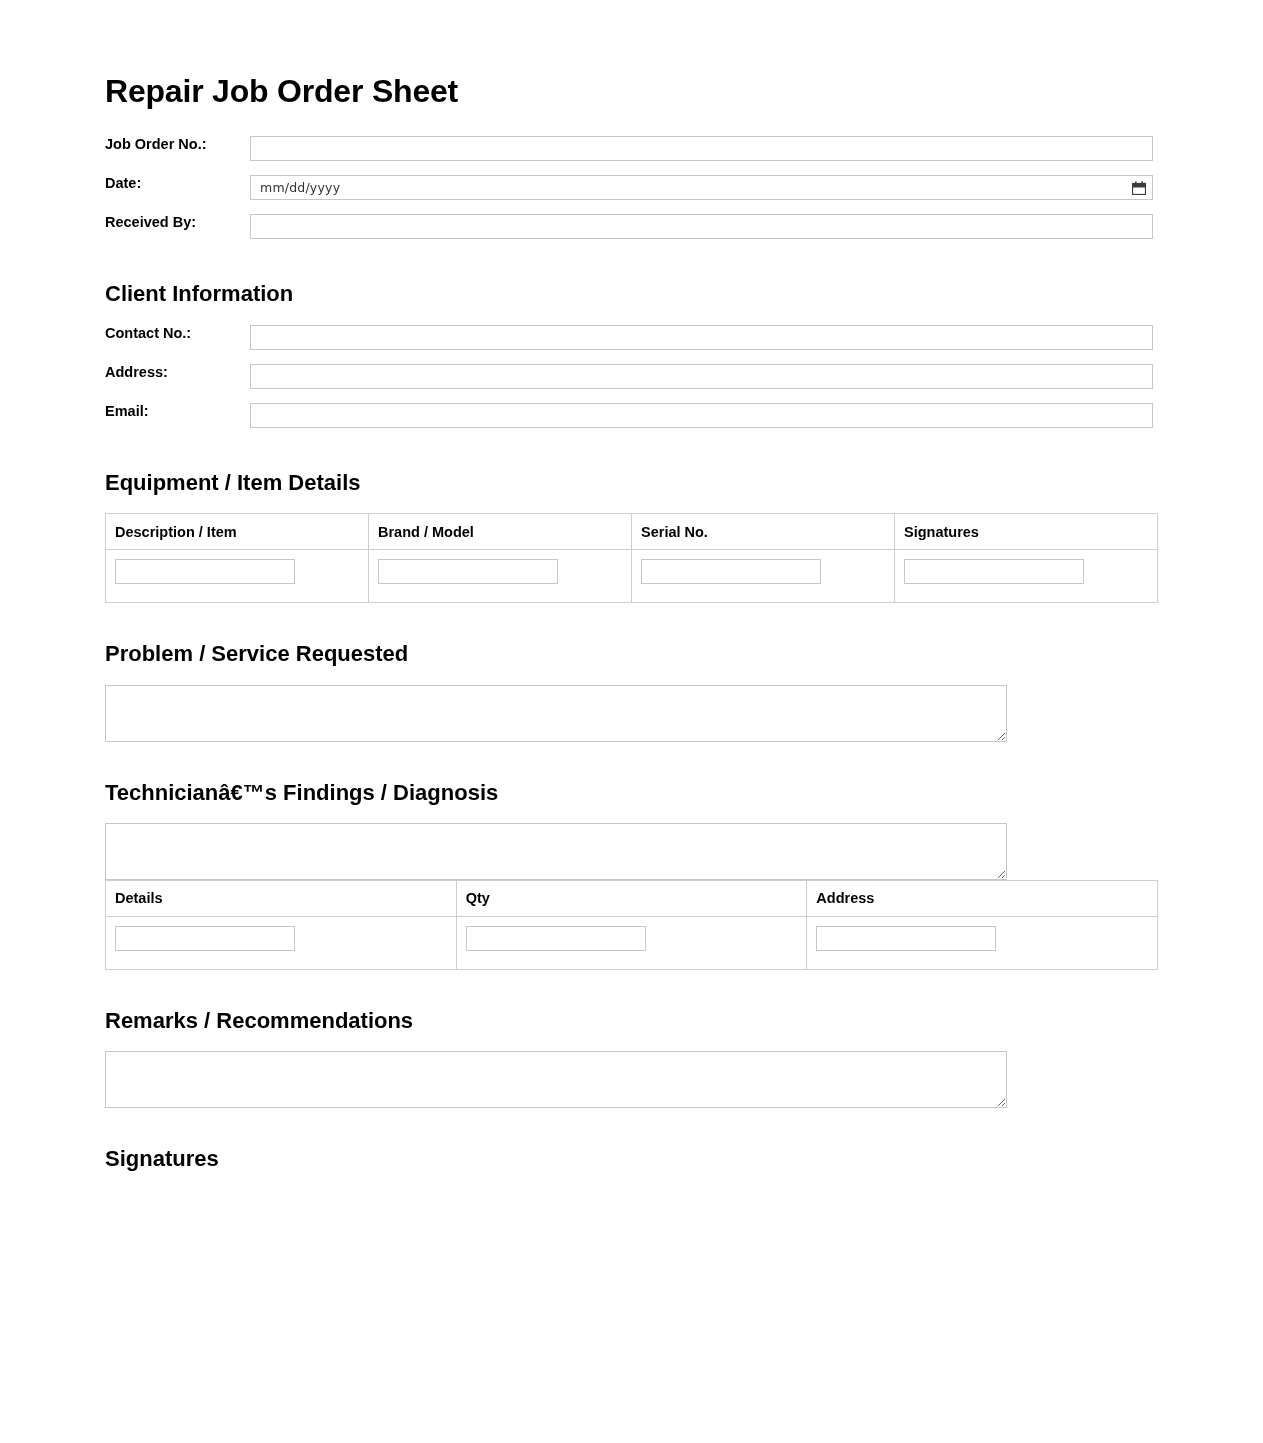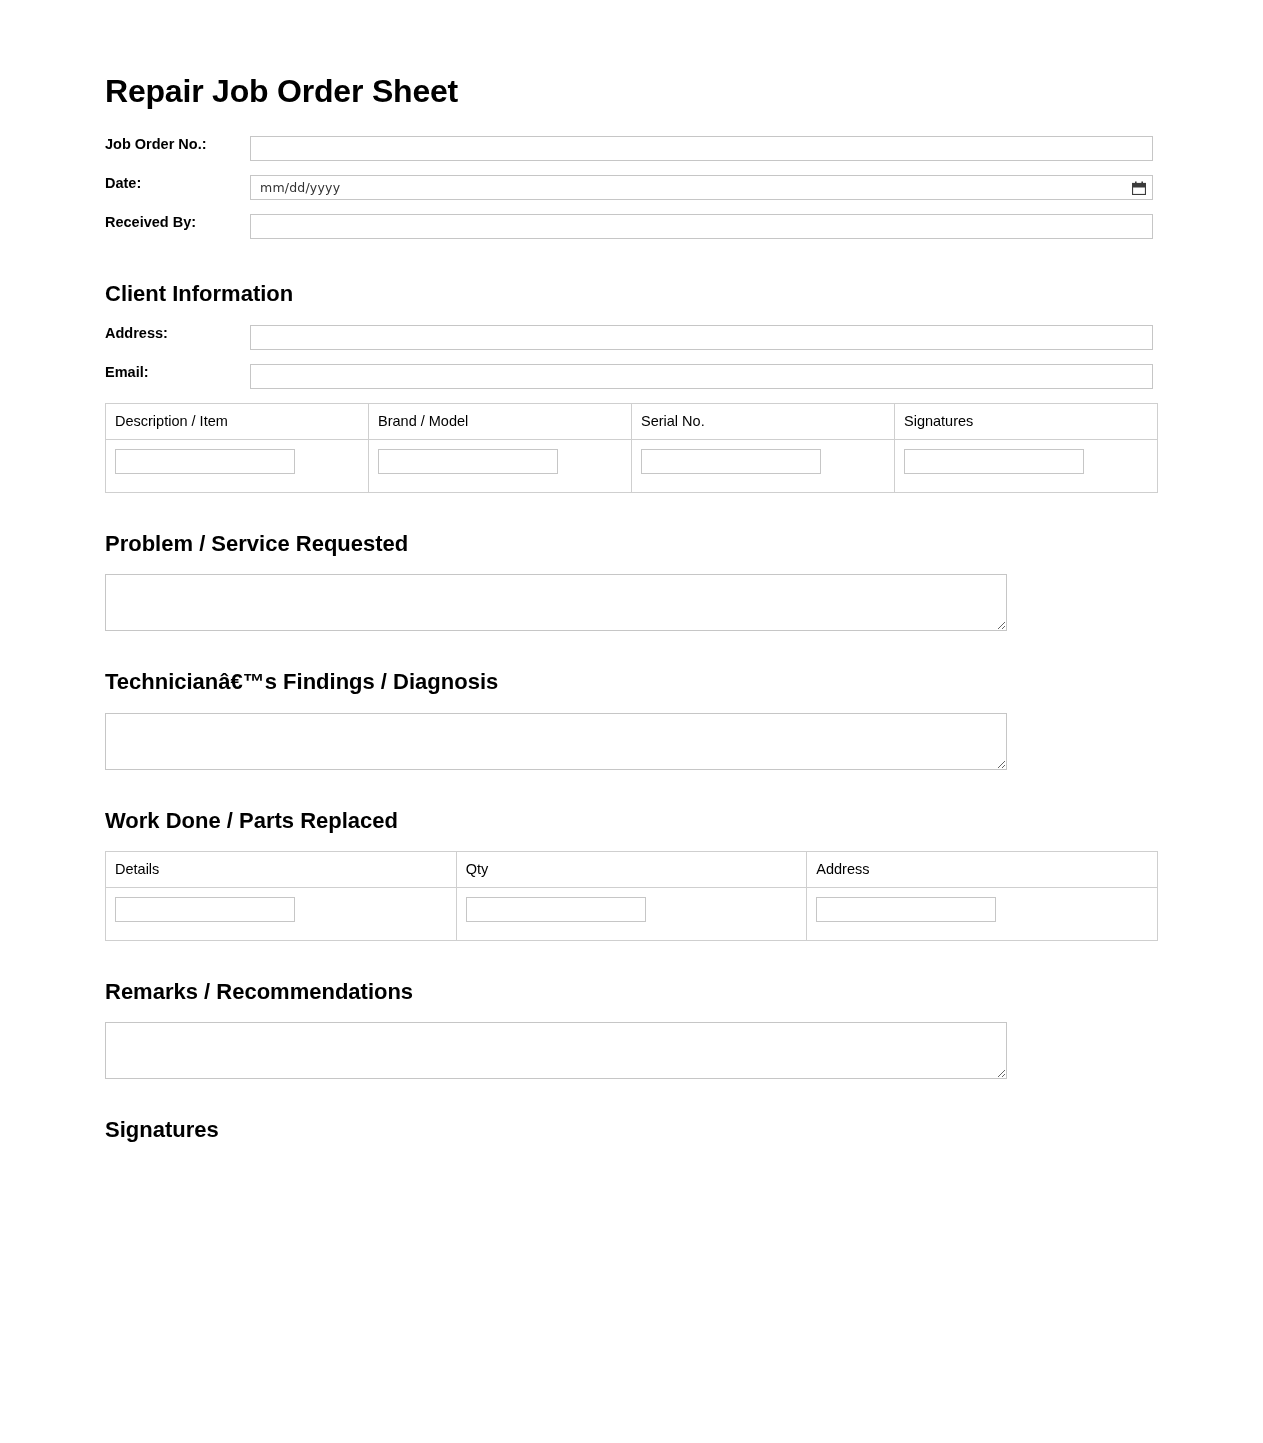--- a/index.html
+++ b/index.html
@@ -79,21 +79,21 @@
   table.grid {
     border-collapse: collapse;
     width: 1053px;
     table-layout: fixed;
     margin: 0;
   }
   table.grid th {
     border: 1px solid #cfcfcf;
     text-align: left;
     font-size: 14.5px;
-    font-weight: normal;
+    font-weight: bold;
     padding: 9px 0 9px 9px;
     height: 17px;
     vertical-align: middle;
     background: #ffffff;
   }
   table.grid td {
     border: 1px solid #cfcfcf;
     padding: 9px 0 18px 9px;
     vertical-align: top;
     background: #ffffff;
@@ -161,33 +161,38 @@
       <input class="field-input" type="text" value="" style="">
     </div>
 
   </div>
 
   <h2 class="section">Client Information</h2>
 
   <div>
 
 
+    <div class="field-row">
+      <div class="field-label">Contact No.:</div>
+      <input class="field-input" type="text" value="" style="">
+    </div>
 
     <div class="field-row">
       <div class="field-label">Address:</div>
       <input class="field-input" type="text" value="" style="">
     </div>
 
     <div class="field-row">
       <div class="field-label">Email:</div>
       <input class="field-input" type="text" value="" style="">
     </div>
 
   </div>
 
+  <h2 class="section">Equipment / Item Details</h2>
 
   <table class="grid">
     <colgroup>
       <col style="width:25%">
         <col style="width:25%">
         <col style="width:25%">
         <col style="width:25%">
     </colgroup>
     <thead>
       <tr>
@@ -214,21 +219,20 @@
       </tr>
     </tbody>
   </table>
 
   <h2 class="section">Problem / Service Requested</h2>
   <textarea class="big-textarea" style=""></textarea>
 
   <h2 class="section">Technicianâ€™s Findings / Diagnosis</h2>
   <textarea class="big-textarea" style=""></textarea>
 
-  <h2 class="section">Work Done / Parts Replaced</h2>
 
   <table class="grid">
     <colgroup>
       <col style="width:33.3333%">
         <col style="width:33.3333%">
         <col style="width:33.3333%">
     </colgroup>
     <thead>
       <tr>
         <th>Details</th>

